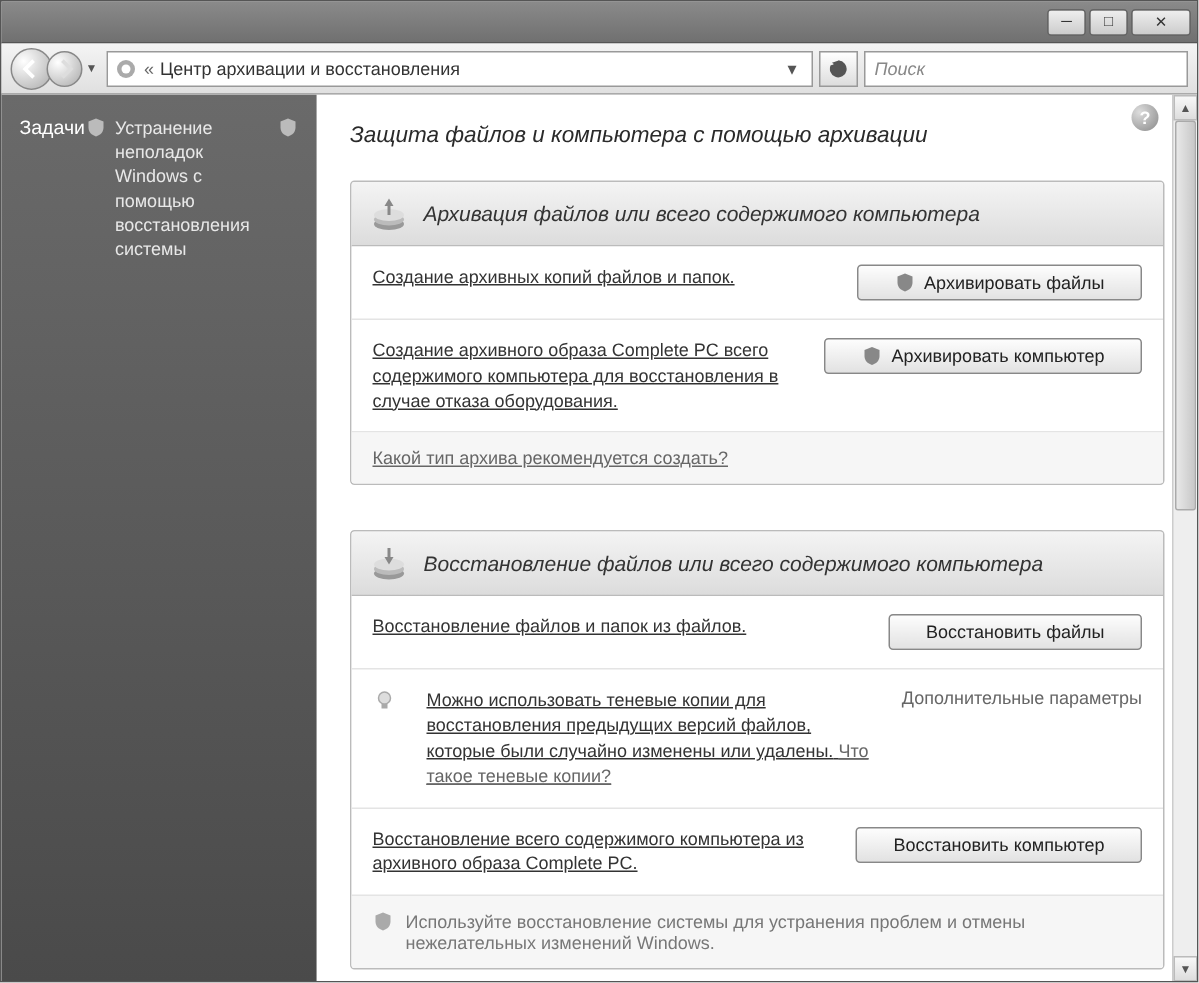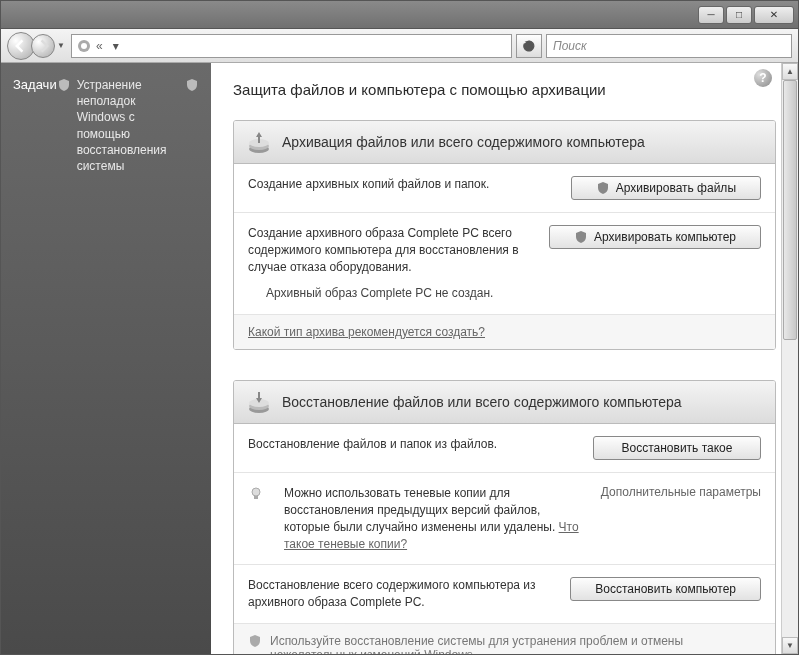--- a/index.html
+++ b/index.html
@@ -13,45 +13,45 @@
 
 .toolbar { height: 34px; background: linear-gradient(#f4f4f4,#e0e0e0); border-bottom: 1px solid #aaa; display: flex; align-items: center; padding: 0 6px; gap: 4px; }
 .nav-btns { display: flex; align-items: center; }
 .nav-circle { width: 28px; height: 28px; border-radius: 50%; background: radial-gradient(circle at 30% 30%, #fff, #aaa); border: 1px solid #888; display: flex; align-items: center; justify-content: center; color: #fff; font-size: 14px; cursor: pointer; }
 .nav-circle.small { width: 24px; height: 24px; margin-left: -4px; }
 .nav-circle svg { width: 14px; height: 14px; }
 .addr-bar { flex: 1; height: 24px; background: #fff; border: 1px solid #999; display: flex; align-items: center; padding: 0 4px; font-size: 12px; color: #333; }
 .addr-icon { width: 16px; height: 16px; margin-right: 4px; display: flex; align-items: center; justify-content: center; }
 .addr-drop { width: 18px; text-align: center; color: #555; cursor: pointer; }
 .refresh-btn { width: 26px; height: 24px; border: 1px solid #999; background: linear-gradient(#fff,#ddd); display: flex; align-items: center; justify-content: center; cursor: pointer; font-size: 12px; }
-.search-box { width: 246px; height: 24px; background: #fff; border: 1px solid #999; display: flex; align-items: center; padding: 0 6px; font-size: 12px; color: #888; font-style: italic; }
+.search-box { width: 216px; height: 24px; background: #fff; border: 1px solid #999; display: flex; align-items: center; padding: 0 6px; font-size: 12px; color: #888; font-style: italic; }
 
 .content { flex: 1; display: flex; overflow: hidden; }
 
 .sidebar { width: 210px; background: linear-gradient(180deg,#6a6a6a 0%,#5a5a5a 50%,#4a4a4a 100%); color: #fff; padding: 14px 12px; display: flex; flex-direction: row; font-size: 12px; }
 .sidebar-heading { font-size: 13px; margin-bottom: 10px; color: #fff; }
 .sidebar-link { display: flex; align-items: flex-start; gap: 6px; margin-bottom: 10px; color: #e8e8e8; cursor: pointer; line-height: 1.35; }
 .sidebar-link-icon { width: 14px; height: 14px; flex-shrink: 0; margin-top: 1px; }
 .sidebar-link-text { flex: 1; }
 .sidebar-spacer { flex: 1; }
 .sidebar-subheading { font-size: 12px; color: #ddd; margin-bottom: 8px; }
 
 .main { flex: 1; background: #fff; position: relative; overflow-y: auto; }
 .main-inner { padding: 18px 22px 18px 22px; }
 .help-icon { position: absolute; top: 6px; right: 26px; width: 18px; height: 18px; border-radius: 50%; background: radial-gradient(circle at 30% 30%, #ddd, #888); color: #fff; font-size: 12px; font-weight: bold; display: flex; align-items: center; justify-content: center; cursor: pointer; }
-.page-title { font-size: 15px; color: #2a2a2a; margin-bottom: 22px; }
+.page-title { font-size: 15px; color: #2a2a2a; margin-bottom: 22px; font-style: italic; }
 
 .panel { border: 1px solid #bbb; border-radius: 3px; margin-bottom: 30px; overflow: hidden; }
 .panel-header { background: linear-gradient(#f4f4f4,#dcdcdc); border-bottom: 1px solid #bbb; padding: 8px 12px; display: flex; align-items: center; gap: 10px; }
 .panel-header-icon { width: 26px; height: 26px; display: flex; align-items: center; justify-content: center; }
-.panel-header-title { font-size: 14px; color: #333; }
+.panel-header-title { font-size: 14px; color: #333; font-style: italic; }
 .panel-body { background: #fff; }
 .panel-row { padding: 12px 14px; display: flex; align-items: flex-start; gap: 12px; border-bottom: 1px solid #e4e4e4; font-size: 12px; color: #333; }
 .panel-row:last-child { border-bottom: none; }
-.panel-row-text { flex: 1; line-height: 1.4; }
+.panel-row-text { flex: 1; line-height: 1.4; text-decoration: underline; }
 .panel-row-sub { margin-top: 10px; margin-left: 18px; color: #444; }
 .panel-footer { padding: 10px 14px; background: #f6f6f6; font-size: 12px; color: #777; }
 .panel-footer a, .panel-row a { color: #666; text-decoration: underline; cursor: pointer; }
 
 .action-btn { min-width: 168px; height: 24px; background: linear-gradient(#fdfdfd,#e2e2e2); border: 1px solid #888; border-radius: 3px; font-size: 12px; color: #222; display: inline-flex; align-items: center; justify-content: center; gap: 6px; cursor: pointer; padding: 0 24px; flex-shrink: 0; }
 .action-btn .shield { width: 14px; height: 14px; }
 .side-link { font-size: 12px; color: #666; text-align: right; cursor: pointer; flex-shrink: 0; min-width: 168px; }
 
 .tip-row { display: flex; align-items: flex-start; gap: 20px; }
 .tip-icon { width: 16px; height: 16px; flex-shrink: 0; margin-top: 1px; }
@@ -89,20 +89,21 @@
       <div style="width:12px;text-align:center;color:#555;font-size:8px;cursor:pointer">▼</div>
     </div>
     <div class="addr-bar">
       <span class="addr-icon">
         <svg viewBox="0 0 16 16">
             <circle cx="8" cy="8" r="6" fill="#aaa"></circle>
             <circle cx="8" cy="8" r="3" fill="#fff"></circle>
           </svg>
       </span>
       <span style="margin-right:4px;color:#666">«</span>
+      <span style="flex:1">Центр архивации и восстановления</span>
       <span class="addr-drop">▾</span>
     </div>
     <div class="refresh-btn">
       <svg width="12" height="12" viewBox="0 0 12 12">
           <path d="M6 1 A5 5 0 1 1 1.5 3.5 M6 1 L6 4 L3 2 Z" stroke="#555" stroke-width="1.2" fill="#555"></path>
         </svg>
     </div>
     <div class="search-box">
       <span>Поиск</span>
     </div>
@@ -161,21 +162,20 @@
                     <svg viewBox="0 0 14 14">
                       <path d="M7 1 L12 3 V7 C12 10 10 12 7 13 C4 12 2 10 2 7 V3 Z" fill="#888"></path>
                     </svg>
                   </span>
                 <span>Архивировать файлы</span>
               </button>
             </div>
             <div class="panel-row">
               <div class="panel-row-text">
                 <span>Создание архивного образа Complete PC всего содержимого компьютера для восстановления в случае отказа оборудования.</span>
-                <div class="panel-row-sub">Архивный образ Complete PC не создан.</div>
               </div>
               <button class="action-btn">
                 <span class="shield">
                     <svg viewBox="0 0 14 14">
                       <path d="M7 1 L12 3 V7 C12 10 10 12 7 13 C4 12 2 10 2 7 V3 Z" fill="#888"></path>
                     </svg>
                   </span>
                 <span>Архивировать компьютер</span>
               </button>
             </div>
@@ -194,21 +194,21 @@
                   <ellipse cx="13" cy="14" rx="10" ry="4" fill="#ddd"></ellipse>
                   <path d="M13 14 L10 9 L12 9 L12 3 L14 3 L14 9 L16 9 Z" fill="#888"></path>
                 </svg>
             </span>
             <span class="panel-header-title">Восстановление файлов или всего содержимого компьютера</span>
           </div>
           <div class="panel-body">
             <div class="panel-row">
               <div class="panel-row-text">Восстановление файлов и папок из файлов.</div>
               <button class="action-btn">
-                <span>Восстановить такое</span>
+                <span>Восстановить файлы</span>
               </button>
             </div>
             <div class="panel-row">
               <div class="panel-row-text tip-row">
                 <span class="tip-icon">
                   <svg viewBox="0 0 16 16">
                       <circle cx="8" cy="6" r="4" fill="#ddd" stroke="#aaa"></circle>
                       <rect x="6" y="10" width="4" height="3" fill="#aaa"></rect>
                     </svg>
                 </span>

